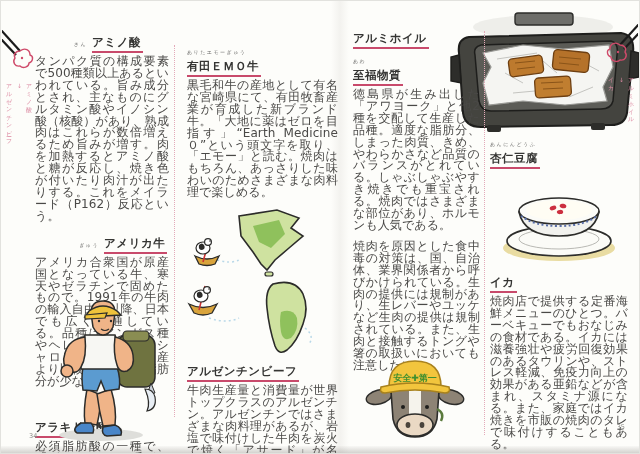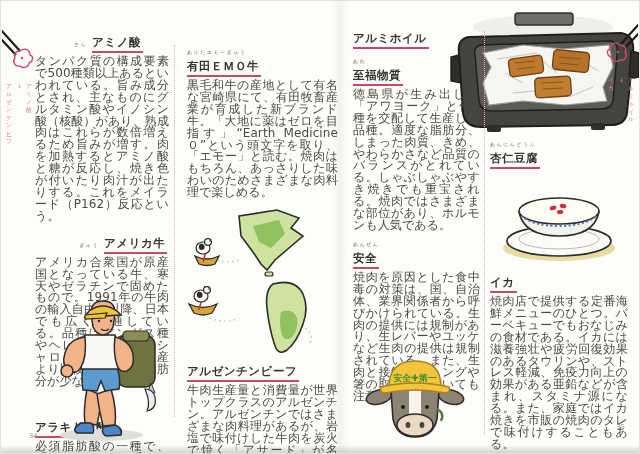--- a/index.html
+++ b/index.html
@@ -191,24 +191,20 @@
       </div>
     </div>
     <div class="entry">
       <div class="title-wrap">
         <span class="furigana f-left">あわ</span>
         <h3 class="entry-title">至福物質</h3>
       </div>
       <p class="entry-body">徳島県が生み出した「アワヨーク」と他2種を交配して生産した品種。適度な脂肪分、しまった肉質、きめ、やわらかさなど品質のバランスがとれている。しゃぶしゃぶやすき焼きでも重宝される。焼肉ではさまざまな部位があり、ホルモンも人気である。</p>
     </div>
     <div class="entry">
-      <div class="title-wrap">
-        <span class="furigana f-left">あんぜん</span>
-        <h3 class="entry-title">安全</h3>
-      </div>
       <p class="entry-body">焼肉を原因とした食中毒の対策は、国、自治体、業界関係者から呼びかけられている。生肉の提供には規制があり、生レバーやユッケなど生肉の提供は規制されている。また、生肉と接触するトングや箸の取扱いにおいても注意したい。</p>
     </div>
   </div>
 
   <svg class="illus" style="position:absolute; left:362px; top:352px;" width="104" height="96" viewBox="0 0 104 96">
 
     <ellipse cx="16" cy="44" rx="13" ry="7" transform="rotate(-14 16 44)" fill="#8d8375" stroke="#2c2c2a" stroke-width="1.4"></ellipse>
     <ellipse cx="88" cy="44" rx="13" ry="7" transform="rotate(14 88 44)" fill="#8d8375" stroke="#2c2c2a" stroke-width="1.4"></ellipse>
 
     <path d="M28,38 Q52,30 76,38 L74,66 Q70,84 52,84 Q34,84 30,66 Z" fill="#8d8375" stroke="#2c2c2a" stroke-width="1.6"></path>

